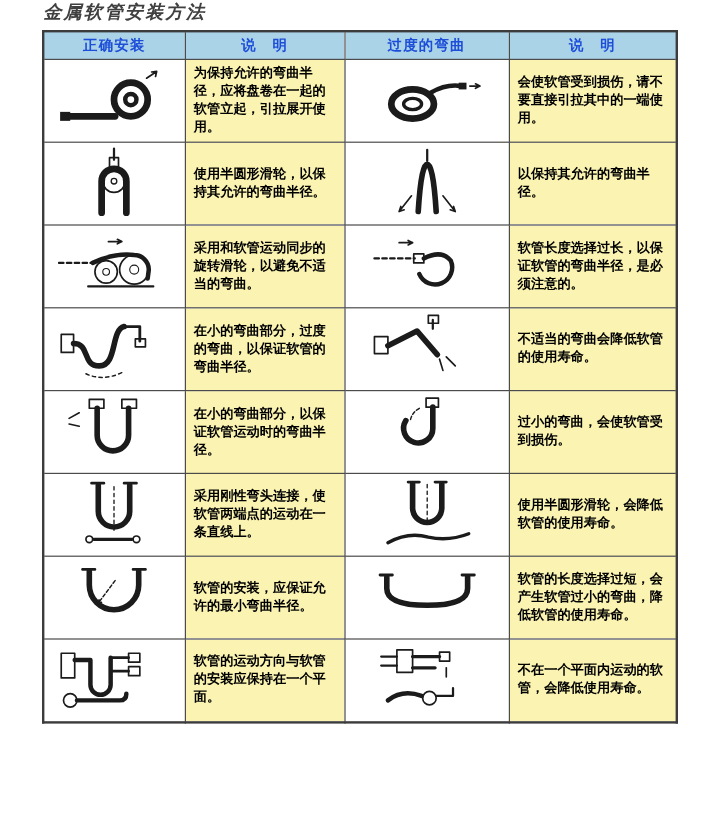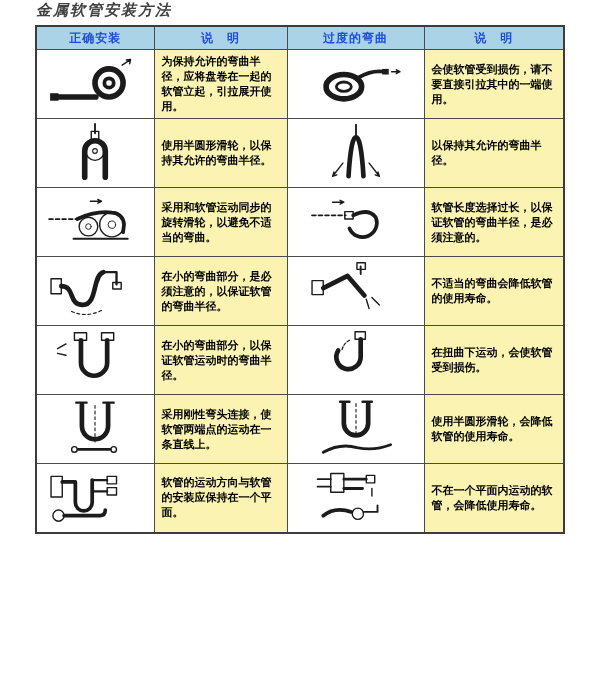--- a/index.html
+++ b/index.html
@@ -164,21 +164,21 @@
           <span class="icon">
             <svg width="104" height="58" viewBox="0 0 110 62">
               <rect x="8" y="20" width="11" height="16" stroke-width="1.5"></rect>
               <path d="M19 28 C34 28 26 48 42 48 C58 48 52 16 64 13" stroke-width="5"></path>
               <path d="M64 13 H78 V26" stroke-width="2.5"></path>
               <rect x="74" y="24" width="9" height="7" stroke-width="1.5"></rect>
               <path d="M30 55 Q45 62 62 54" stroke-width="1.3" stroke-dasharray="3 3"></path>
             </svg>
           </span>
         </td>
-        <td class="txt">在小的弯曲部分，是必须注意的，以保证软管的弯曲半径。</td>
+        <td class="txt">在小的弯曲部分，过度的弯曲，以保证软管的弯曲半径。</td>
         <td class="img">
           <span class="icon">
             <svg width="104" height="58" viewBox="0 0 110 62">
               <rect x="8" y="22" width="12" height="15" stroke-width="1.5"></rect>
               <path d="M20 30 L46 17 L64 38" stroke-width="5"></path>
               <path d="M60 7 V15" stroke-width="2"></path>
               <rect x="56" y="3" width="9" height="7" stroke-width="1.5"></rect>
               <path d="M66 42 l3 10 M72 40 l8 8" stroke-width="1.5"></path>
             </svg>
           </span>
@@ -200,21 +200,21 @@
         <td class="txt">在小的弯曲部分，以保证软管运动时的弯曲半径。</td>
         <td class="img">
           <span class="icon">
             <svg width="104" height="58" viewBox="0 0 110 62">
               <rect x="54" y="3" width="11" height="8" stroke-width="1.5"></rect>
               <path d="M60 11 V30 A13 13 0 1 1 36 23" stroke-width="5"></path>
               <path d="M48 12 q-7 4 -8 11" stroke-width="1.3" stroke-dasharray="3 2"></path>
             </svg>
           </span>
         </td>
-        <td class="txt">在扭曲下运动，会使软管受到损伤。</td>
+        <td class="txt">过小的弯曲，会使软管受到损伤。</td>
       </tr>
 
       <tr>
         <td class="img">
           <span class="icon">
             <svg width="104" height="58" viewBox="0 0 110 62">
               <path d="M35 5 h11 M64 5 h11" stroke-width="2.5"></path>
               <path d="M41 7 V30 A14 14 0 0 0 69 30 V7" stroke-width="5"></path>
               <path d="M55 8 V48" stroke-width="1.2" stroke-dasharray="3 3"></path>
               <circle cx="33" cy="55" r="3" stroke-width="1.5"></circle>
@@ -231,20 +231,41 @@
               <path d="M42 6 V27 A13 13 0 0 0 68 27 V6" stroke-width="5"></path>
               <path d="M55 6 V42" stroke-width="1.2" stroke-dasharray="3 3"></path>
               <path d="M20 58 Q38 48 56 53 Q74 57 92 50" stroke-width="3"></path>
             </svg>
           </span>
         </td>
         <td class="txt">使用半圆形滑轮，会降低软管的使用寿命。</td>
       </tr>
 
 
+      <tr>
+        <td class="img">
+          <span class="icon">
+            <svg width="104" height="58" viewBox="0 0 110 62">
+              <path d="M27 8 h11 M72 8 h11" stroke-width="2.5"></path>
+              <path d="M33 10 V22 A22 22 0 0 0 77 22 V10" stroke-width="5"></path>
+              <path d="M56 18 L41 38 M41 38 l1 -4.5 M41 38 l4.5 -1" stroke-width="1.3" stroke-dasharray="3 2"></path>
+            </svg>
+          </span>
+        </td>
+        <td class="txt">软管的安装，应保证允许的最小弯曲半径。</td>
+        <td class="img">
+          <span class="icon">
+            <svg width="104" height="58" viewBox="0 0 110 62">
+              <path d="M13 13 h11 M86 13 h11" stroke-width="2.5"></path>
+              <path d="M19 15 V25 Q19 40 55 40 Q91 40 91 25 V15" stroke-width="5"></path>
+            </svg>
+          </span>
+        </td>
+        <td class="txt">软管的长度选择过短，会产生软管过小的弯曲，降低软管的使用寿命。</td>
+      </tr>
 
       <tr>
         <td class="img">
           <span class="icon">
             <svg width="104" height="58" viewBox="0 0 110 62">
               <rect x="8" y="10" width="12" height="22" stroke-width="1.5"></rect>
               <path d="M20 16 H34 V38 A9 9 0 0 0 52 38 V14" stroke-width="4"></path>
               <path d="M52 14 h16 M52 26 h16" stroke-width="2.5"></path>
               <rect x="68" y="10" width="10" height="8" stroke-width="1.5"></rect>
               <rect x="68" y="22" width="10" height="8" stroke-width="1.5"></rect>

